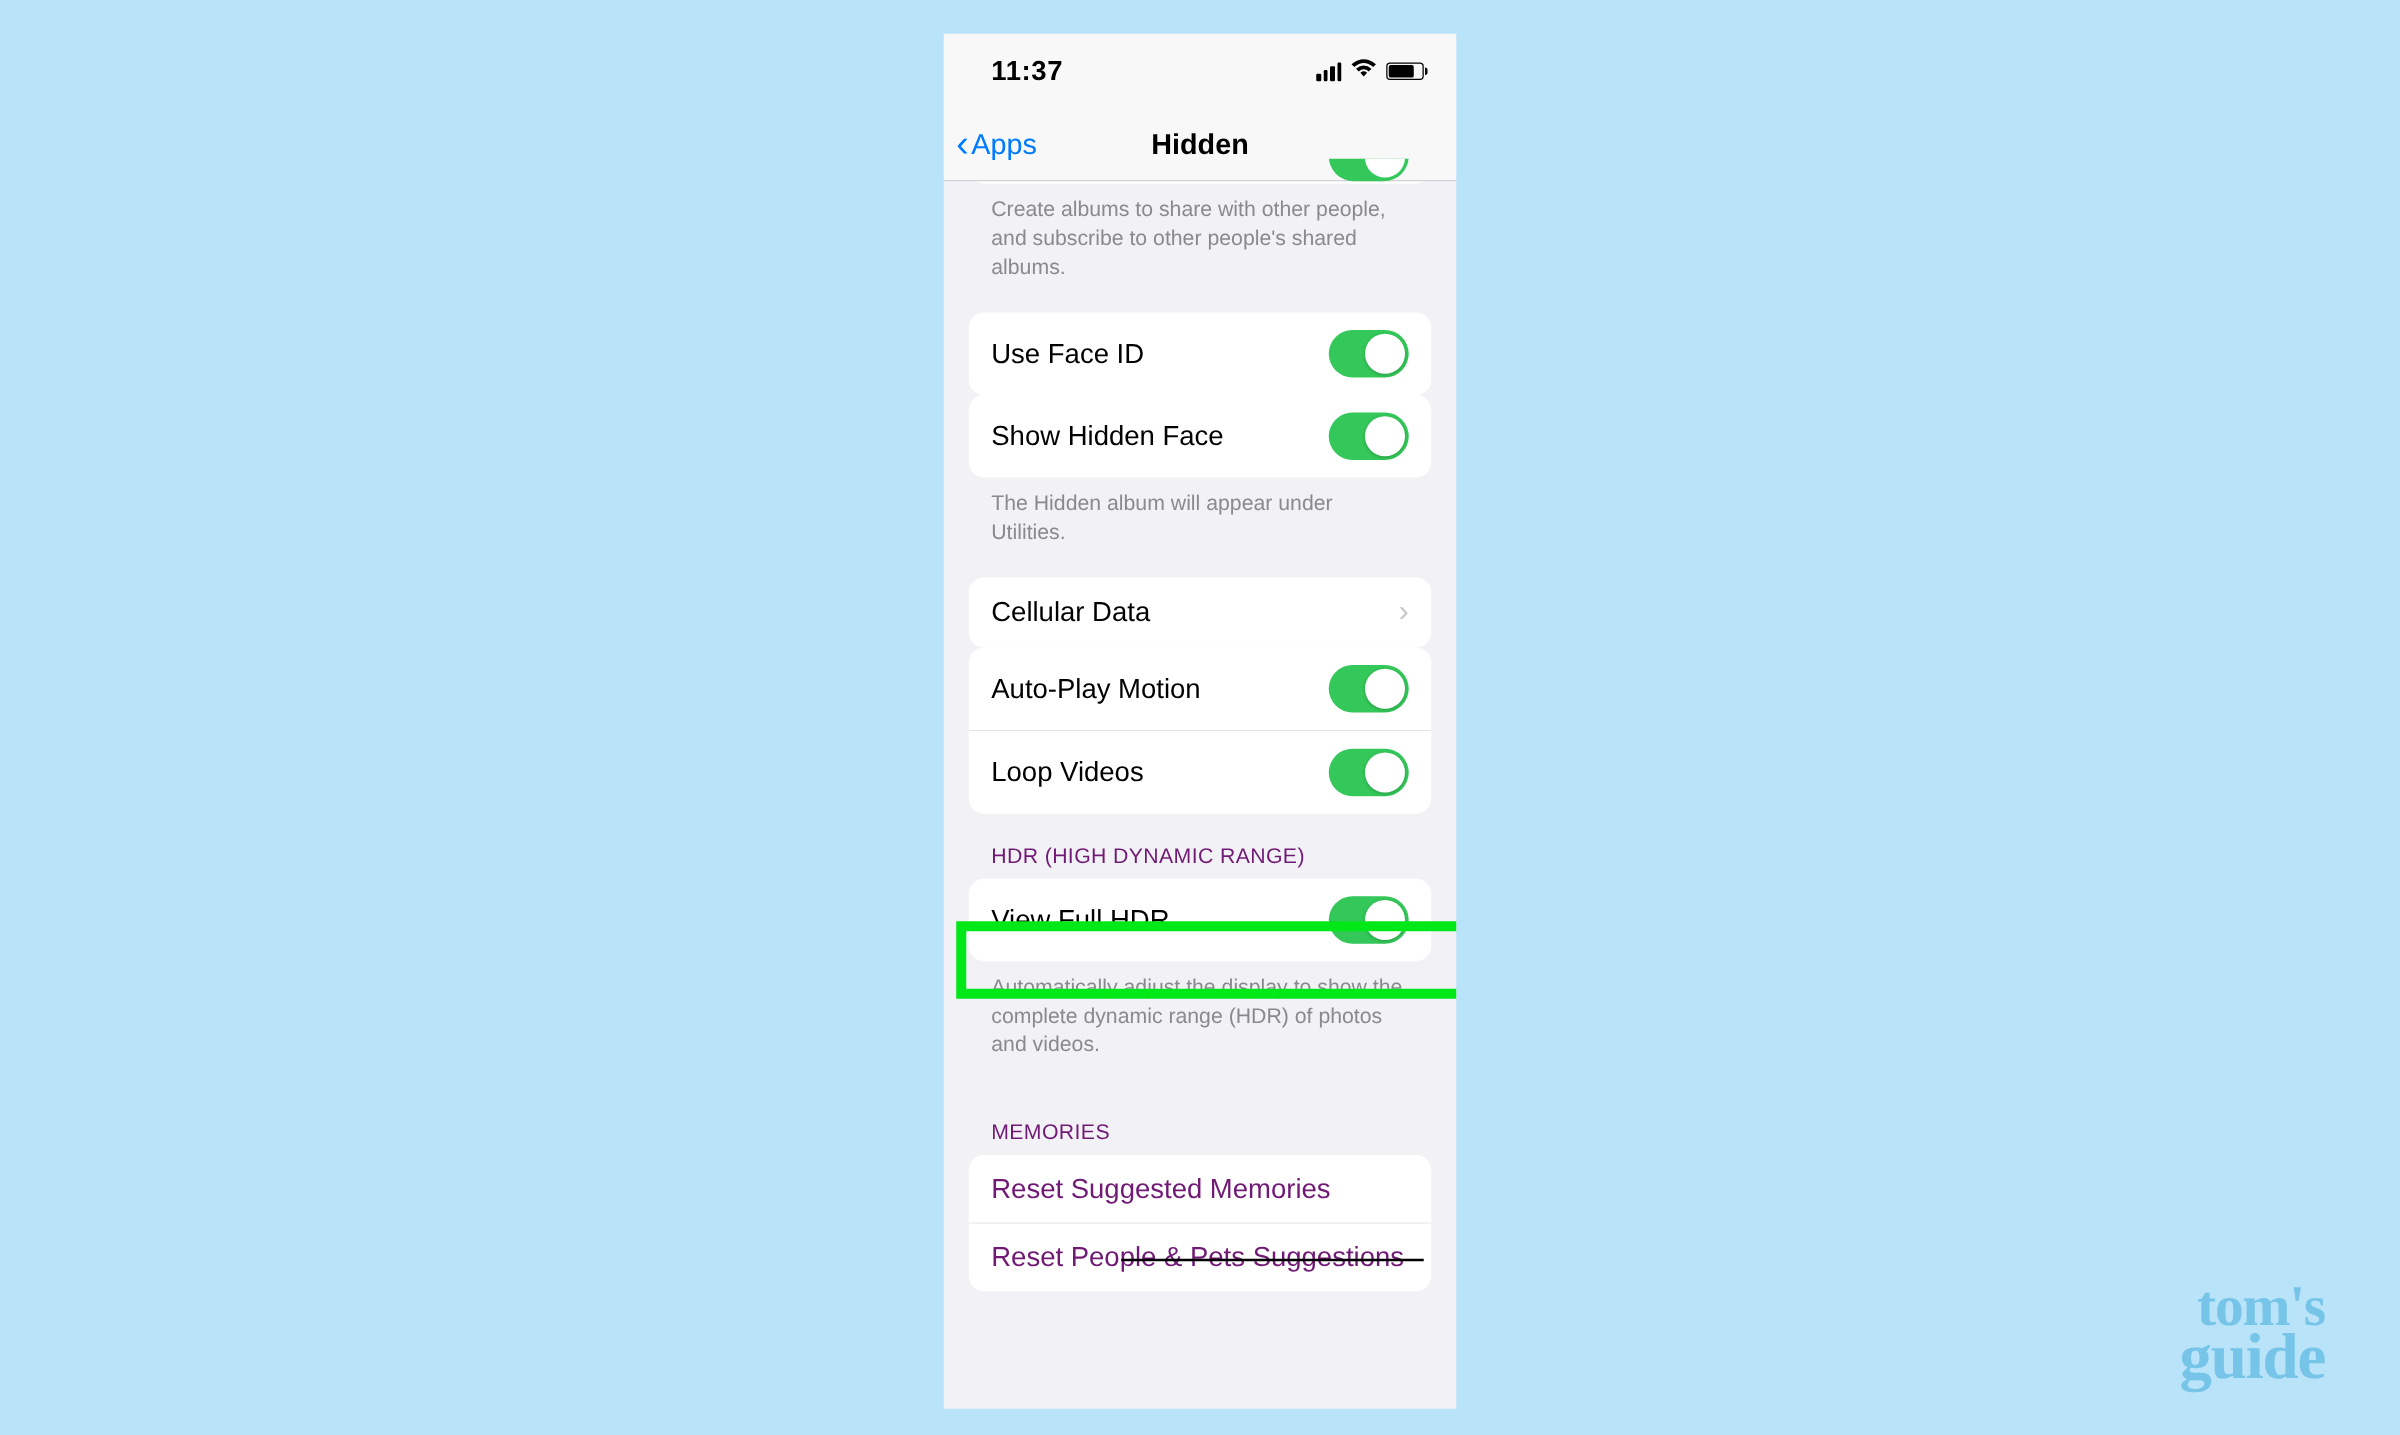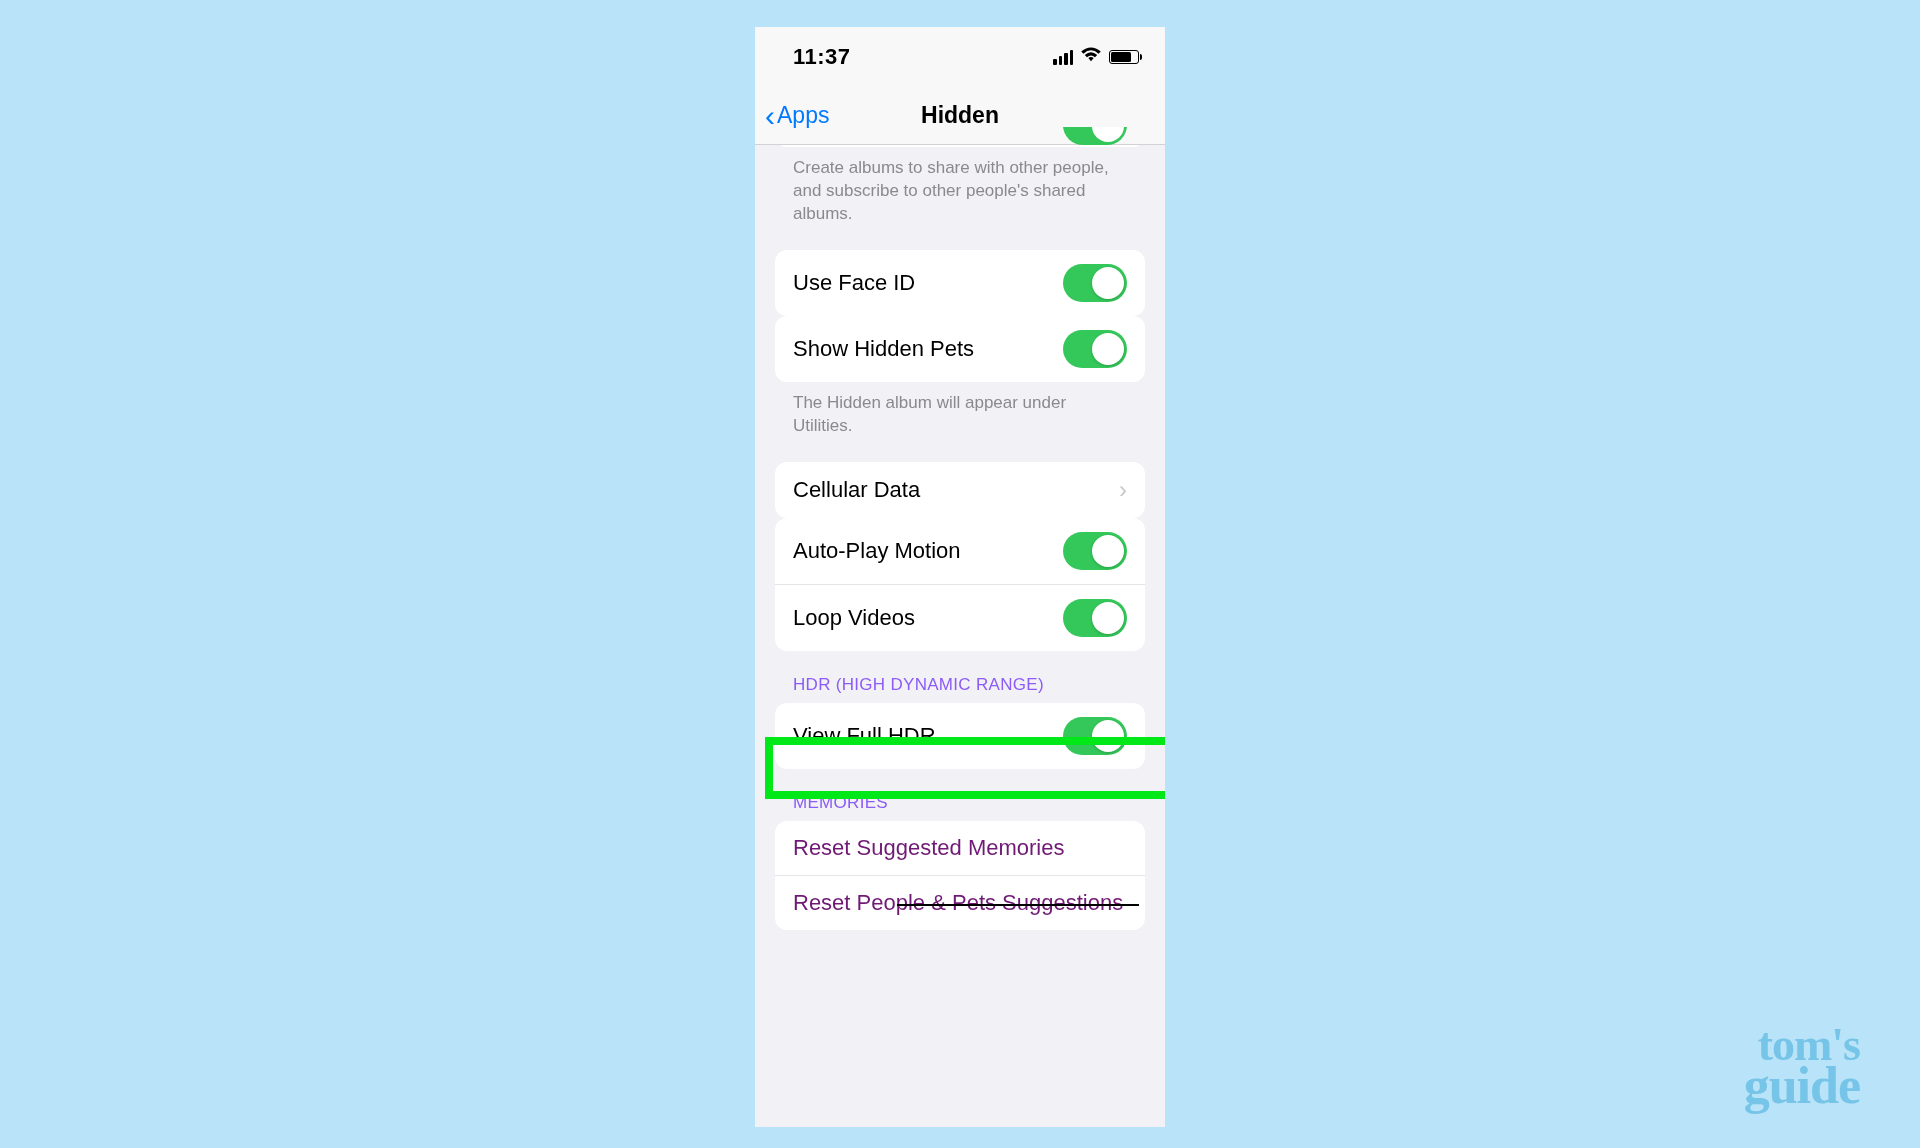--- a/index.html
+++ b/index.html
@@ -66,21 +66,21 @@
   .cell.top-round { border-radius: 12px 12px 0 0; }
   .cell.bot-round { border-radius: 0 0 12px 12px; }
   .cell.link { color: #701a75; }
   .footer-text {
     color: #8a8a8e;
     font-size: 17px;
     padding: 10px 38px 24px 38px;
     line-height: 1.35;
   }
   .header-text {
-    color: #8b5cf6;
+    color: #701a75;
     font-size: 17px;
     padding: 24px 38px 8px 38px;
     letter-spacing: 0.3px;
   }
   .toggle {
     width: 64px; height: 38px; background: #34c759; border-radius: 20px; position: relative; flex-shrink: 0;
   }
   .toggle::after {
     content:""; position:absolute; right:3px; top:3px; width:32px; height:32px; background:#fff; border-radius:50%; box-shadow: 0 1px 3px rgba(0,0,0,0.2);
   }
@@ -166,21 +166,21 @@
       <div class="cut-toggle"></div>
     </div>
     <div class="footer-text">Create albums to share with other people, and subscribe to other people's shared albums.</div>
 
     <div class="cell">
       <span>Use Face ID</span>
       <div class="toggle"></div>
     </div>
 
     <div class="cell">
-      <span>Show Hidden Pets</span>
+      <span>Show Hidden Face</span>
       <div class="toggle"></div>
     </div>
     <div class="footer-text">The Hidden album will appear under Utilities.</div>
 
     <div class="cell">
       <span>Cellular Data</span>
       <span class="chevron-right">›</span>
     </div>
 
     <div class="cell top-round">
@@ -190,20 +190,21 @@
     <div class="cell bot-round" style="border-top:0.5px solid #e5e5ea">
       <span>Loop Videos</span>
       <div class="toggle"></div>
     </div>
 
     <div class="header-text">HDR (HIGH DYNAMIC RANGE)</div>
     <div class="cell">
       <span>View Full HDR</span>
       <div class="toggle"></div>
     </div>
+    <div class="footer-text">Automatically adjust the display to show the complete dynamic range (HDR) of photos and videos.</div>
 
     <div class="header-text">MEMORIES</div>
     <div class="cell link top-round">
       <span>Reset Suggested Memories</span>
     </div>
     <div class="cell link bot-round strikeout" style="border-top:0.5px solid #e5e5ea">
       <span>Reset People &amp; Pets Suggestions</span>
     </div>
 
   </div>

